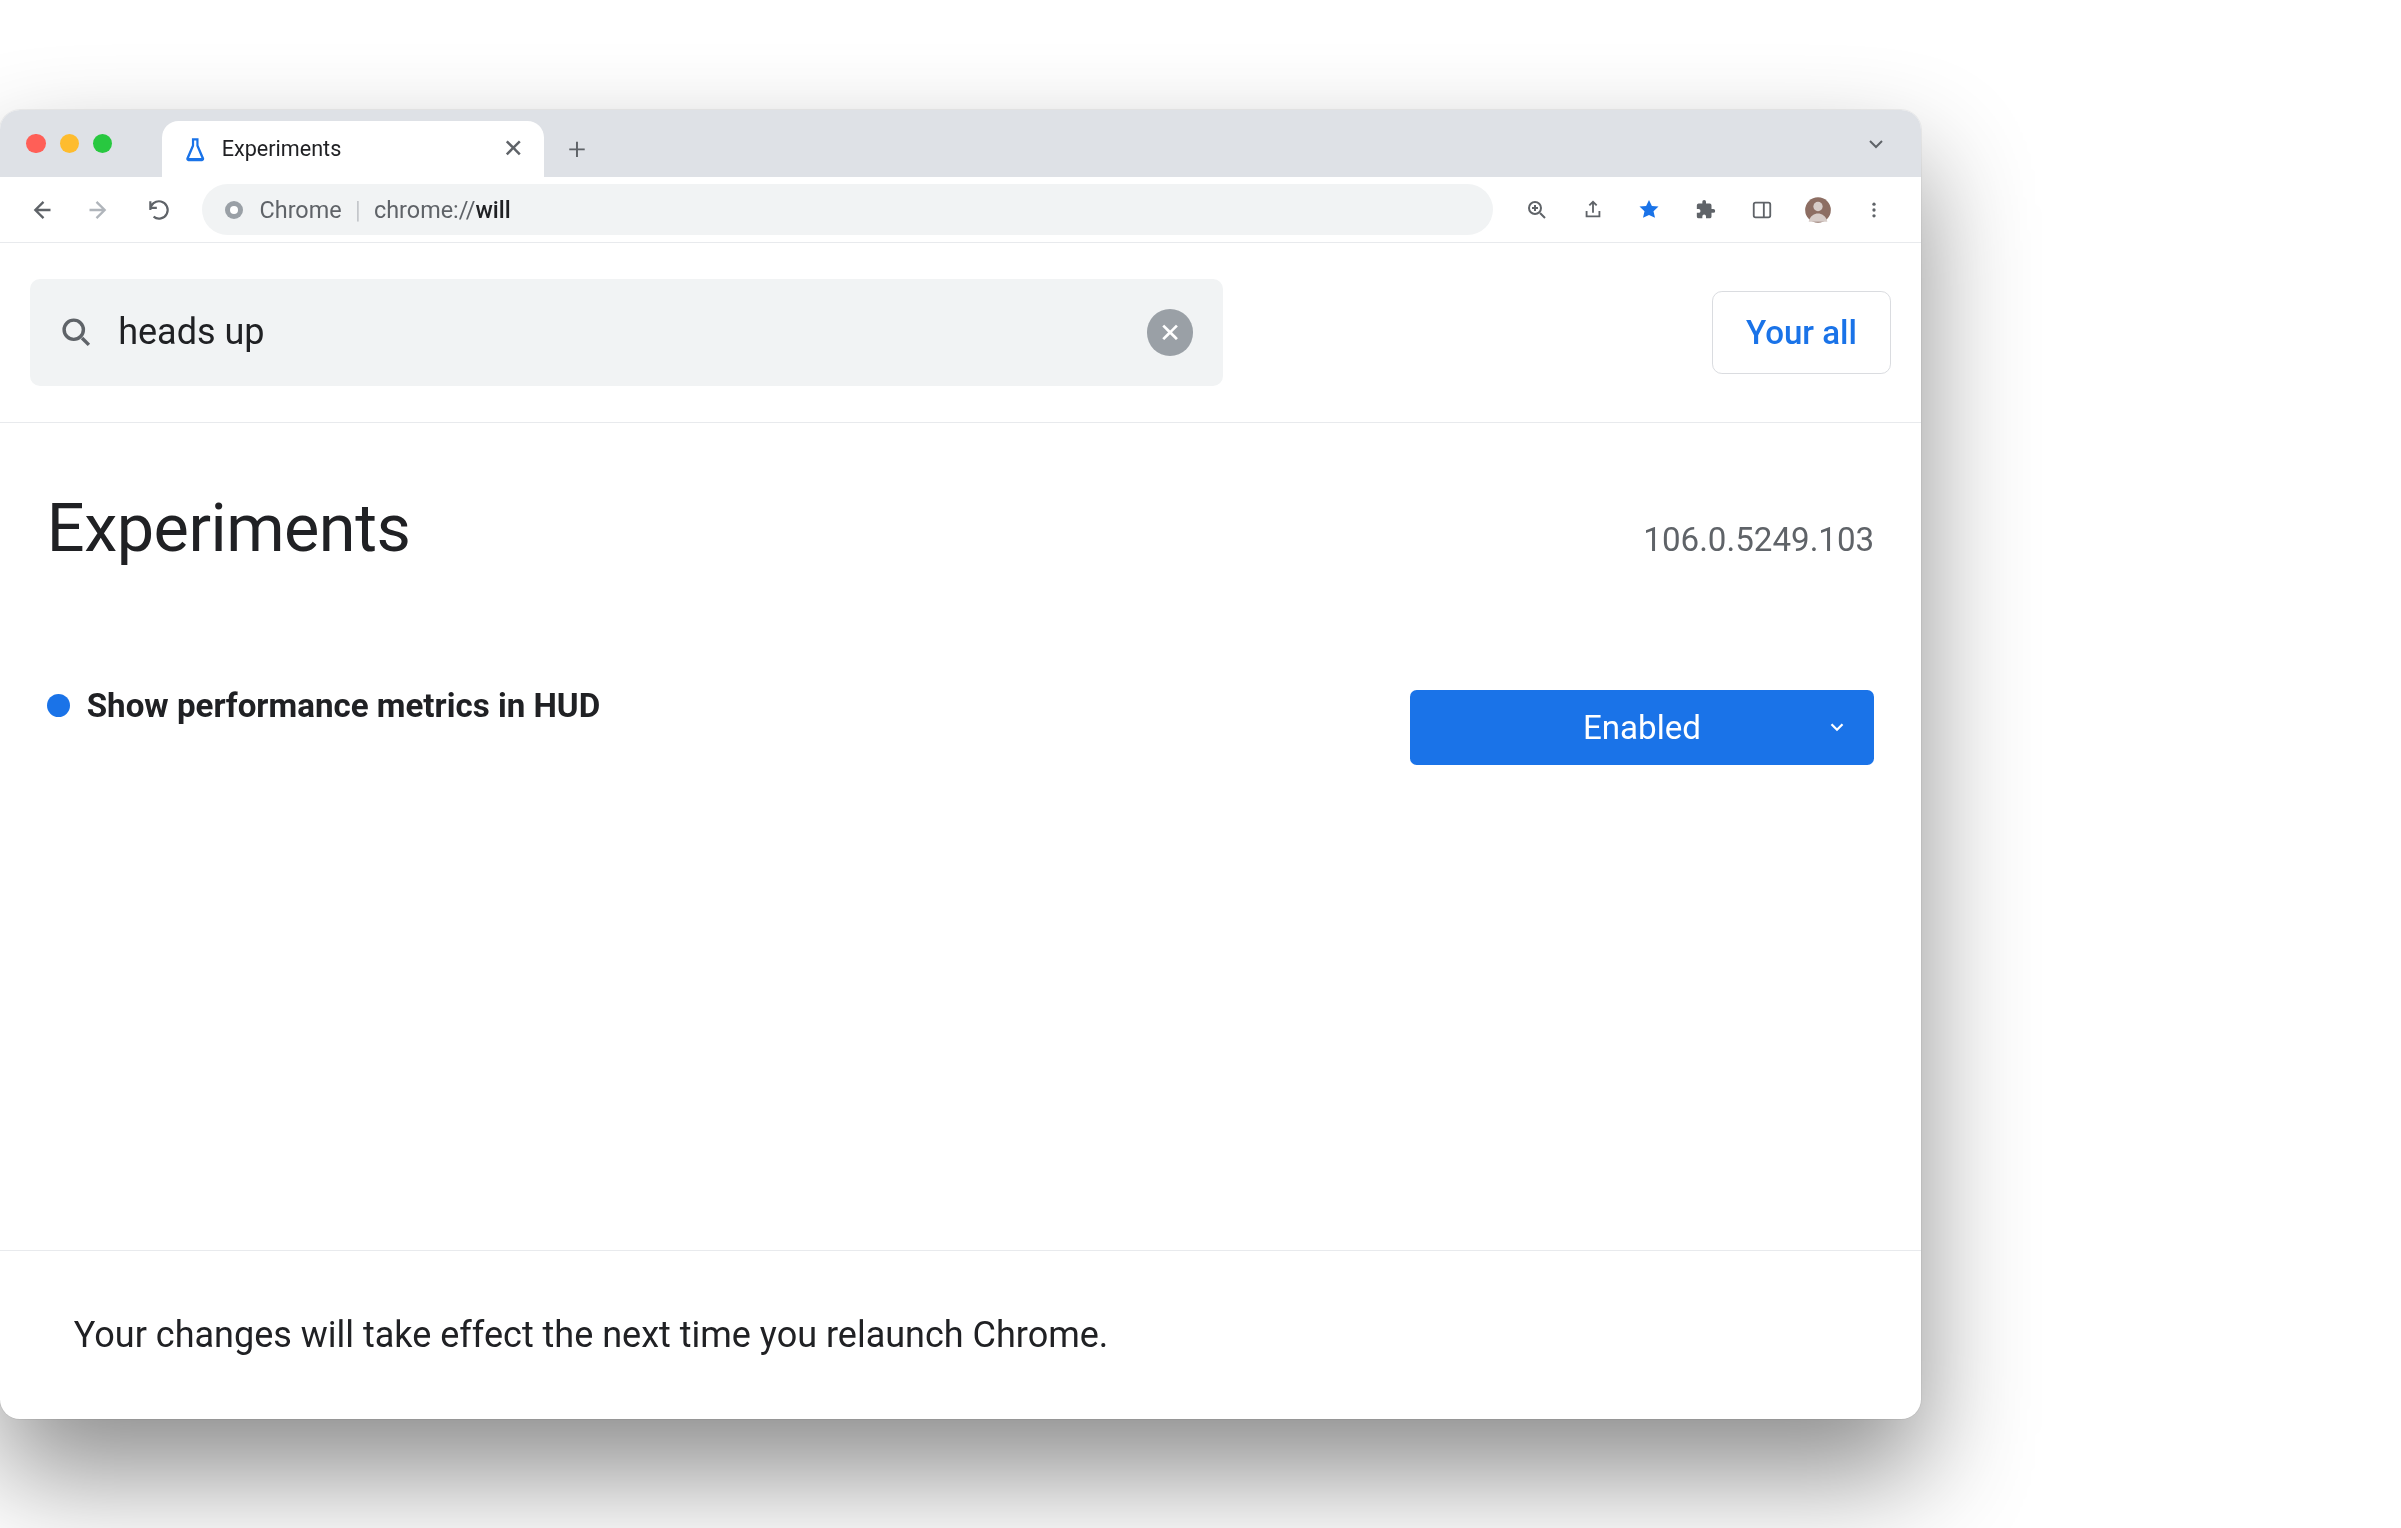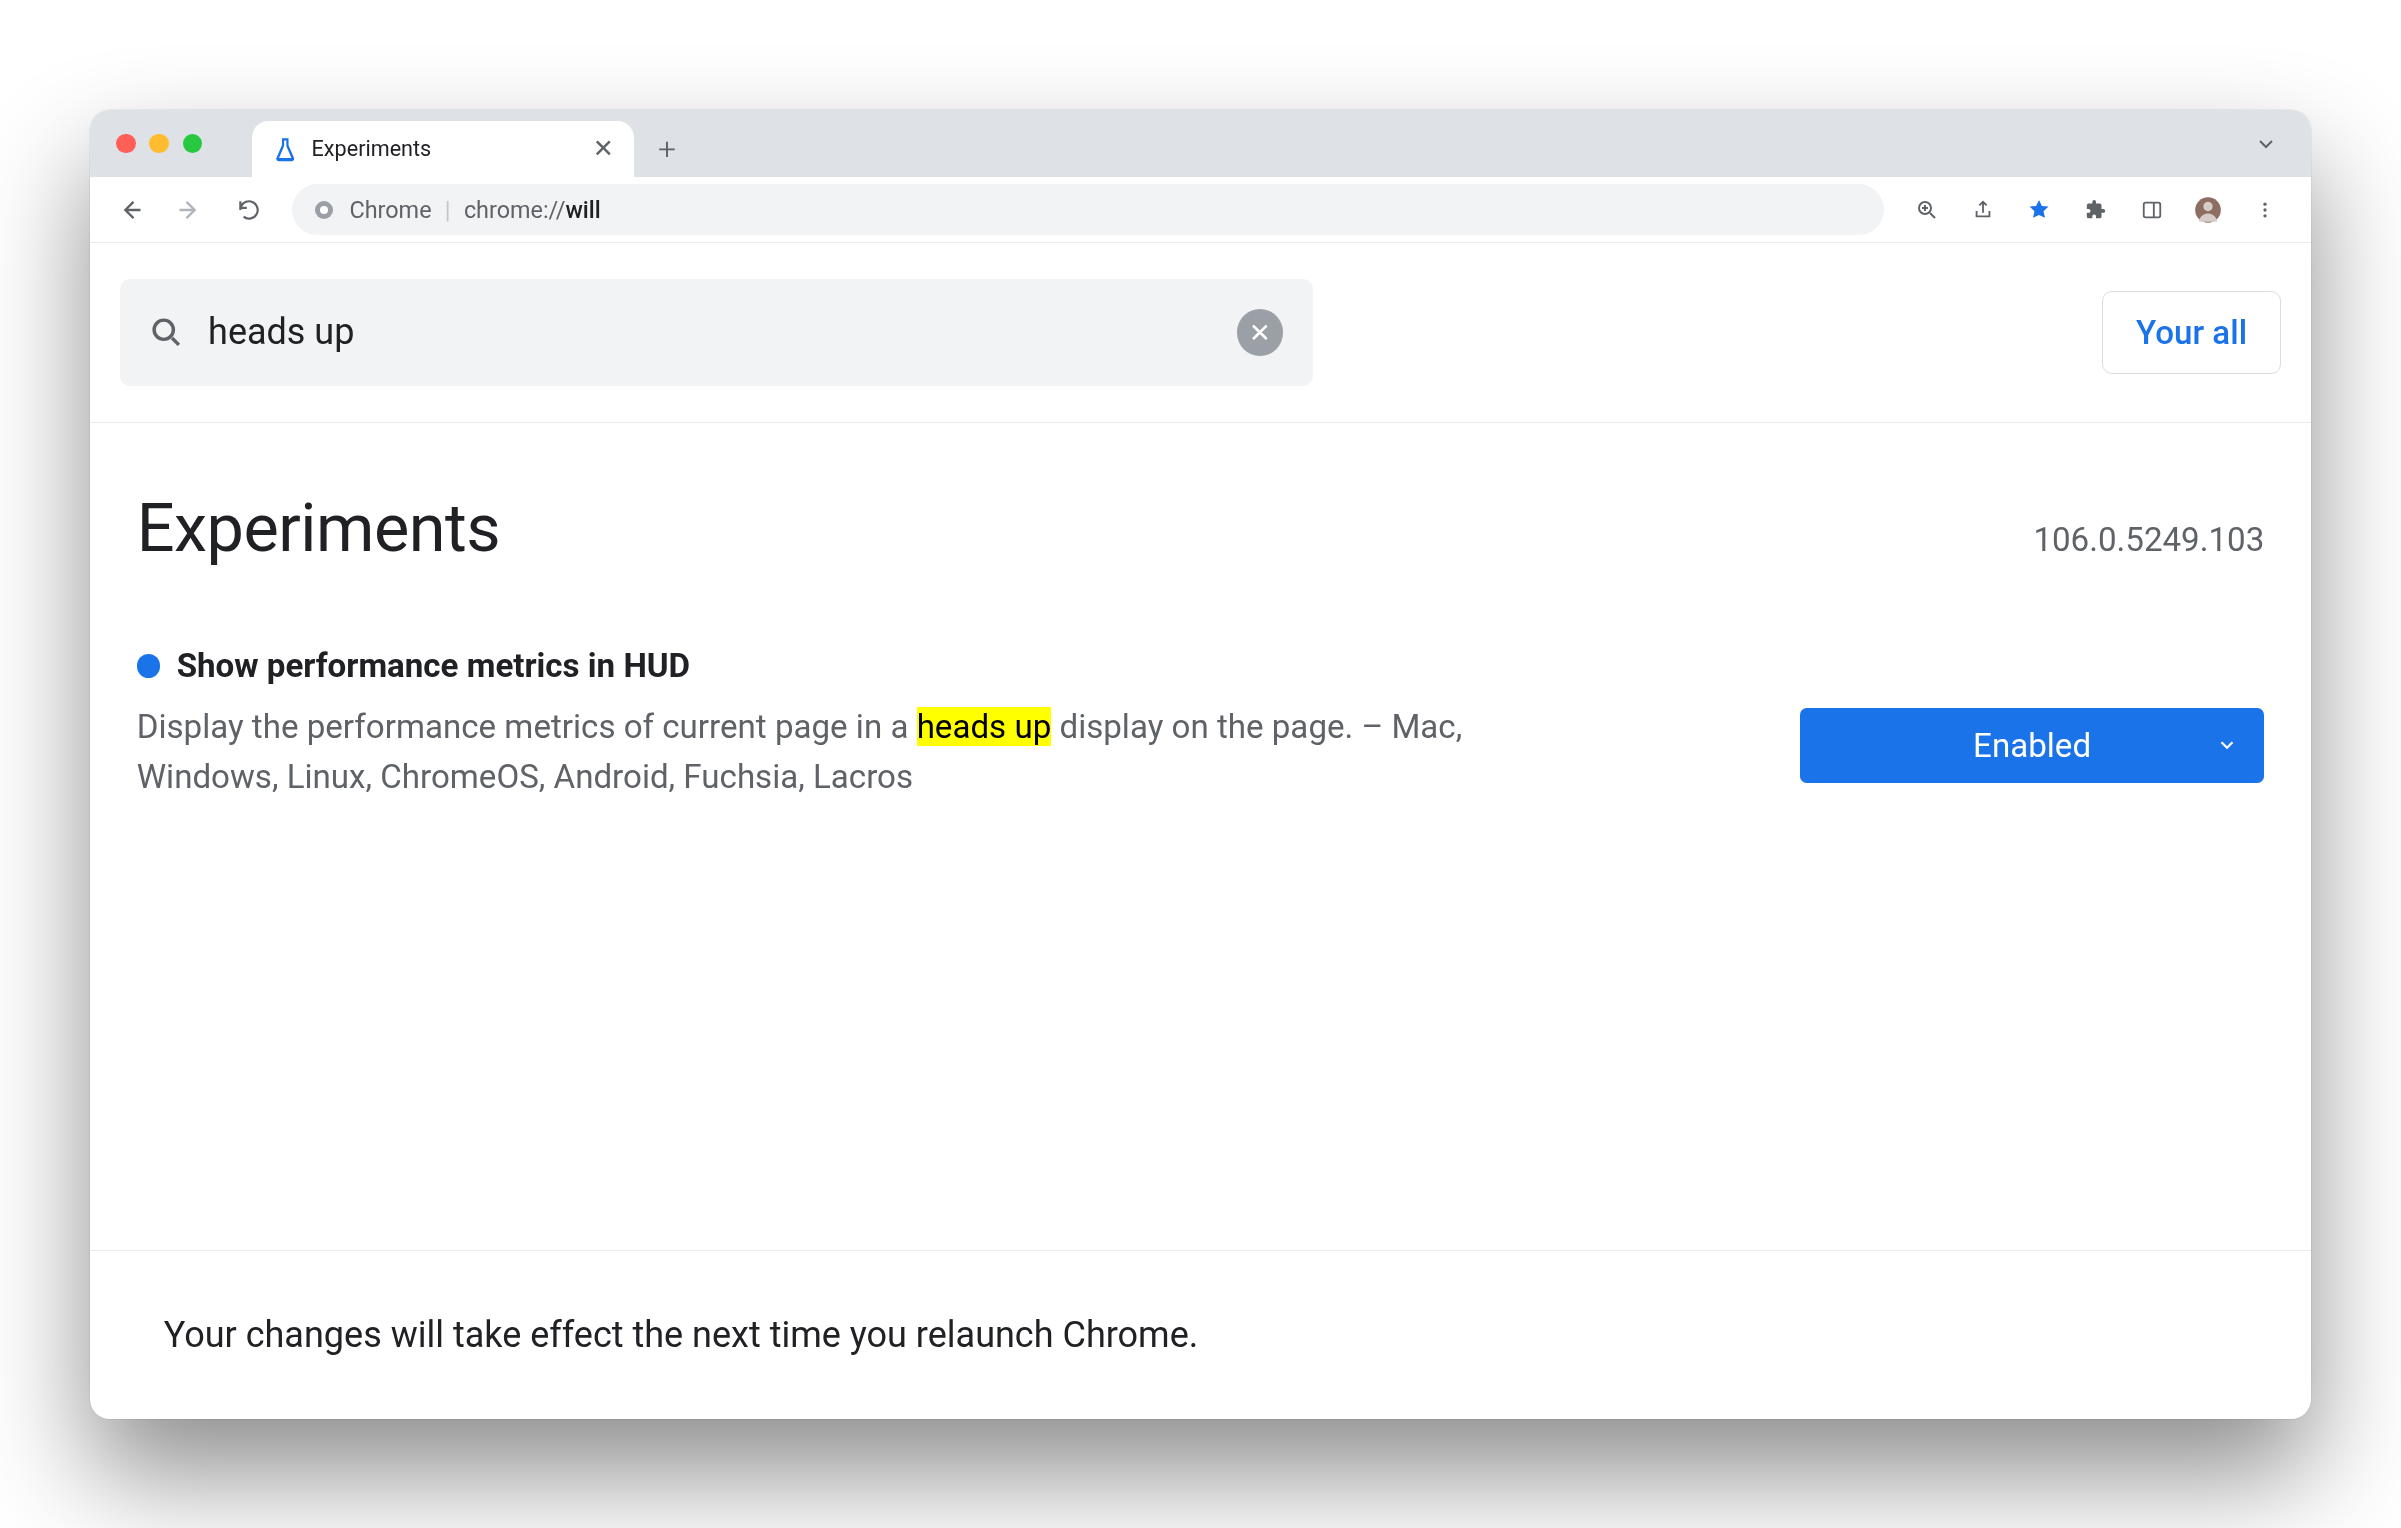--- a/index.html
+++ b/index.html
@@ -13,21 +13,21 @@
   }
   * { box-sizing: border-box; }
   html, body {
     margin: 0; padding: 0;
     width: 2401px; height: 1529px;
     background: transparent;
     font-family: -apple-system, BlinkMacSystemFont, "Segoe UI", Roboto, "Helvetica Neue", Arial, sans-serif;
     -webkit-font-smoothing: antialiased;
   }
   .stage {
-    width: 2401px; height: 1529px;
+    width: 1921px; height: 1529px;
     display: flex; align-items: center; justify-content: center;
     background: #1d1d1d00;
   }
   .window {
     width: calc(1234px * var(--scale));
     height: calc(727px * var(--scale));
     background: #fff;
     border-radius: calc(11px * var(--scale));
     box-shadow: 0 55px 110px rgba(0,0,0,.45), 0 0 0 0.9px rgba(0,0,0,.05);
     overflow: hidden;
@@ -373,23 +373,20 @@
           <span class="version">106.0.5249.103</span>
         </div>
 
 
         <div class="flag-row">
           <div class="flag-text">
             <div class="flag-title">
               <span class="dot"></span>
               <span>Show performance metrics in HUD</span>
             </div>
-            <div class="flag-desc">
-              <span>Display the performance metrics of current page in a </span><span class="hl">heads up</span><span> display on the page. – Mac, Windows, Linux, ChromeOS, Android, Fuchsia, Lacros</span>
-            </div>
           </div>
           <div class="flag-select">
             <span>Enabled</span>
             <span class="chev-down">
               <svg width="22" height="22" viewBox="0 0 24 24">
                   <path fill="none" stroke="#fff" stroke-width="2.5" d="M6 9l6 6 6-6"></path>
                 </svg>
             </span>
           </div>
         </div>

